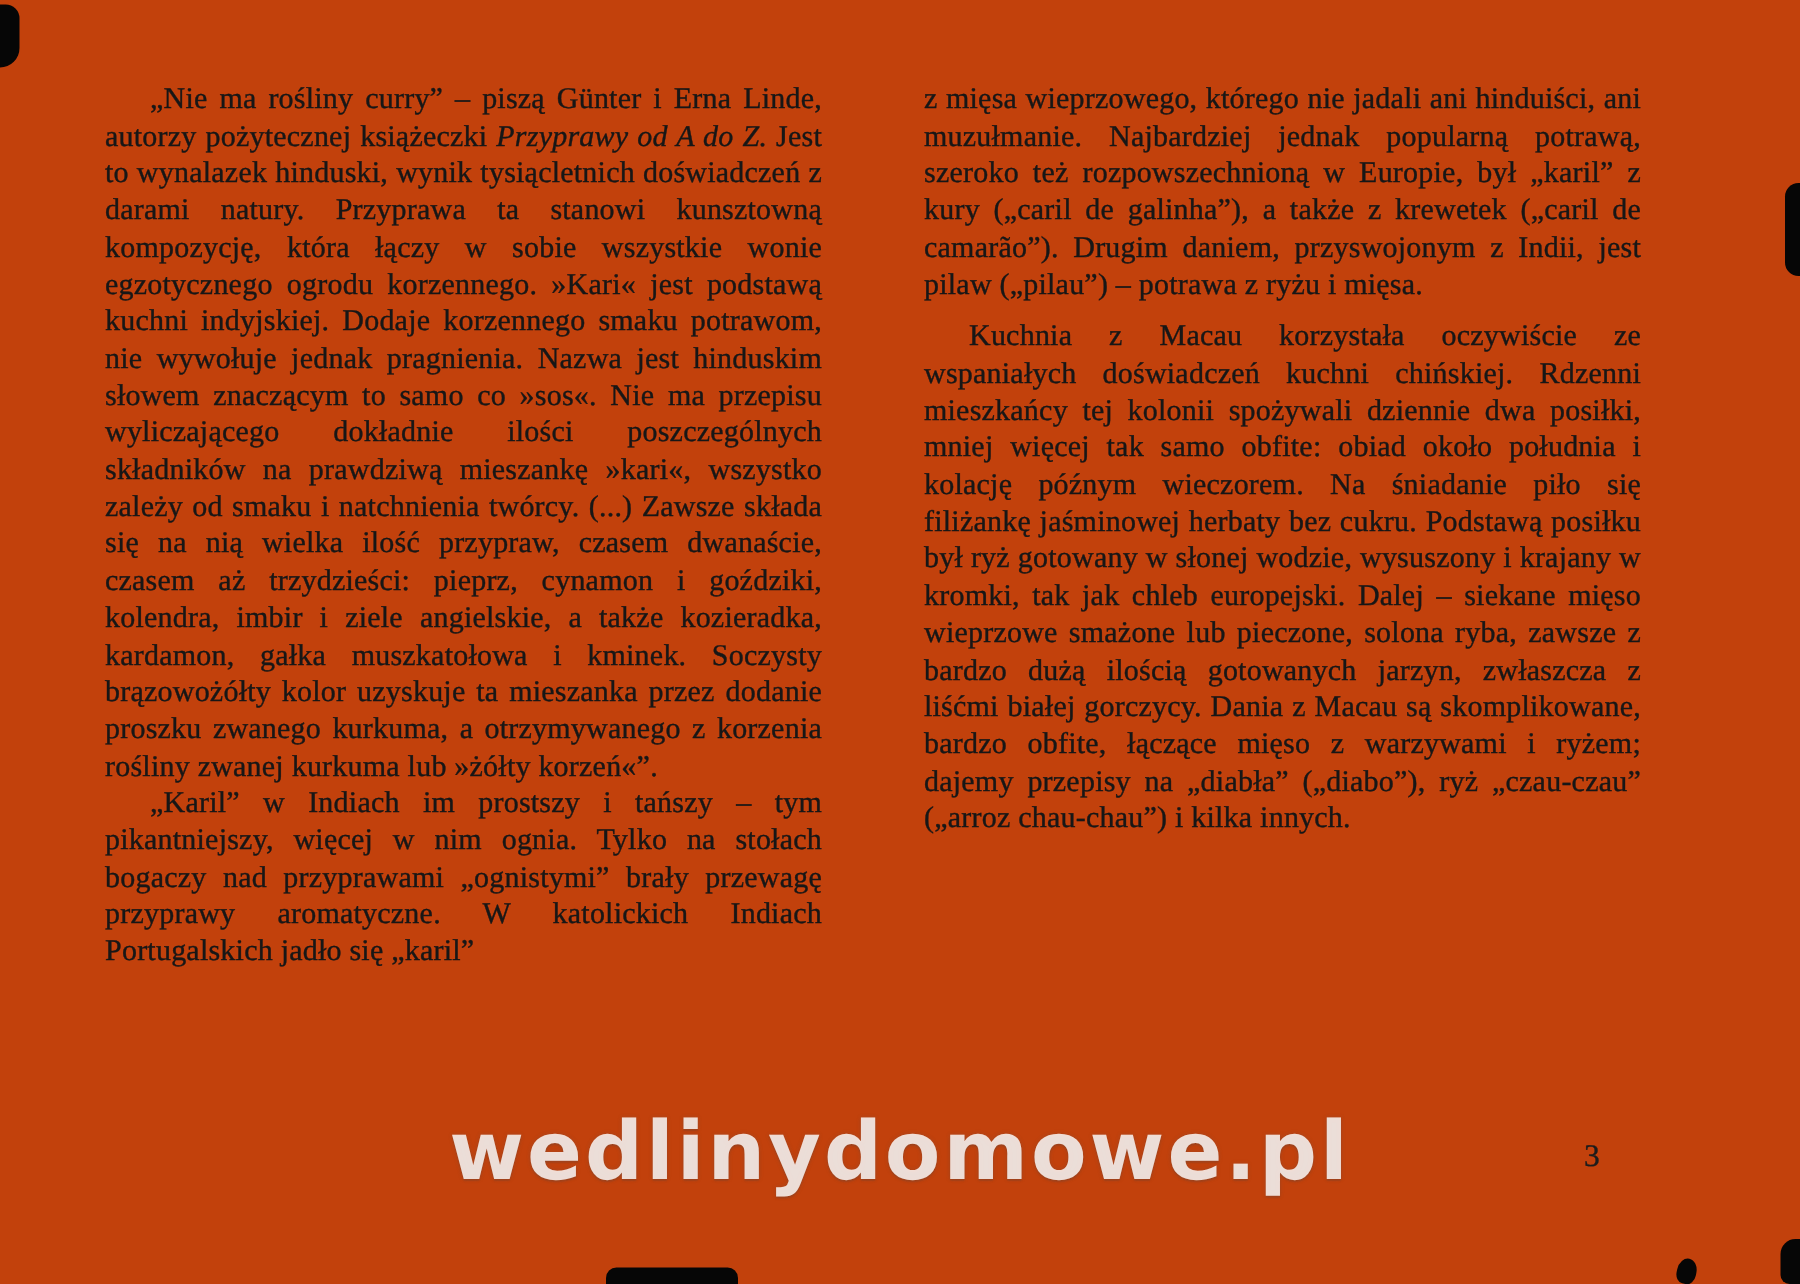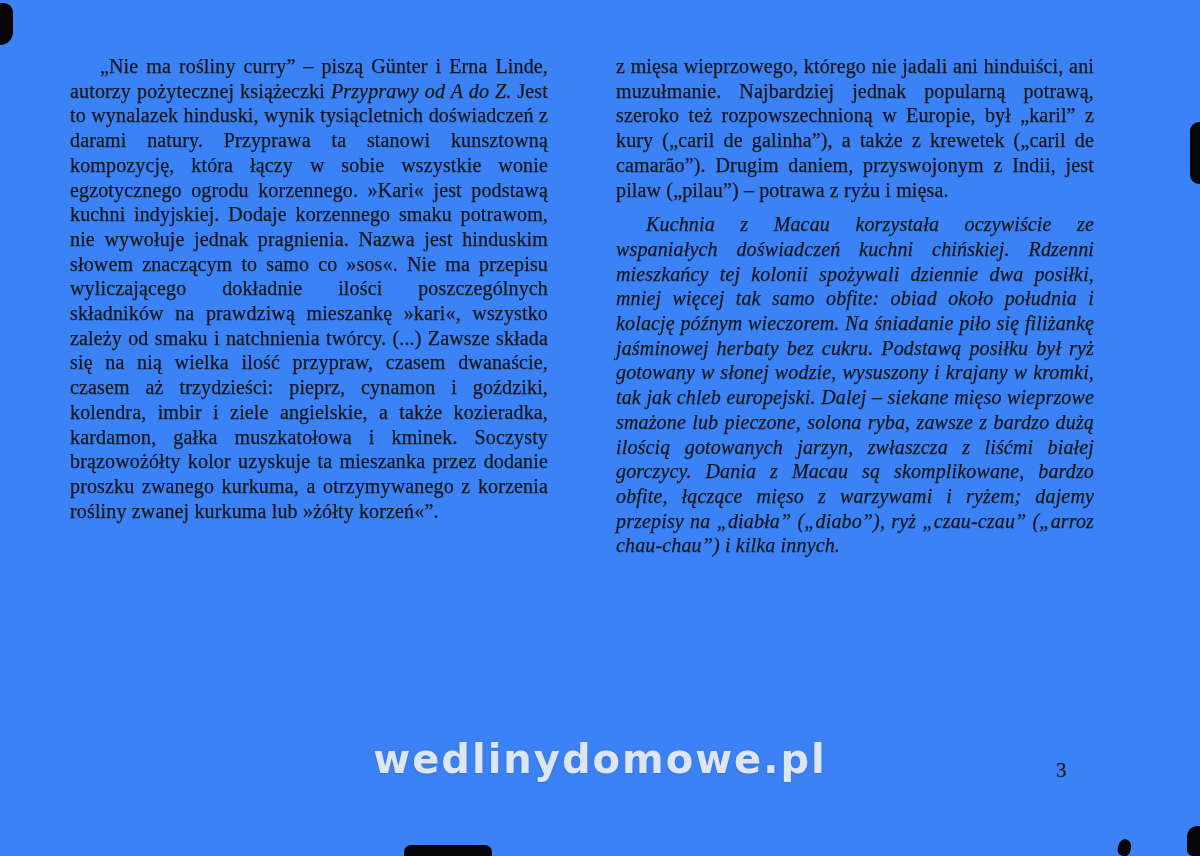--- a/index.html
+++ b/index.html
@@ -4,60 +4,60 @@
 <style>
   html, body {
     margin: 0;
     padding: 0;
     background: #e9e9e9;
   }
   .scan-page {
     position: relative;
     width: 1200px;
     height: 856px;
-    background: #3b82f6;
+    background: #c2410c;
     overflow: hidden;
     font-family: "Liberation Serif", "DejaVu Serif", serif;
   }
   .column {
     position: absolute;
     top: 54px;
     width: 478px;
     text-align: justify;
     font-size: 20px;
     line-height: 24.7px;
     color: #171717;
     letter-spacing: 0.15px;
     -webkit-text-stroke: 0.25px #171717;
   }
   .column-left  { left: 70px;  }
   .column-right { left: 616px; }
   .para { margin: 0; }
   .para.indent { text-indent: 30px; }
-  .column-right .para + .para { margin-top: 10px; font-style: italic; }
+  .column-right .para + .para { margin-top: 10px; }
   .book-title { font-style: italic; }
 
   .page-number {
     position: absolute;
     left: 1056px;
     top: 758px;
     font-size: 21px;
     color: #1c1c1c;
     -webkit-text-stroke: 0.25px #1c1c1c;
   }
 
   .watermark {
     position: absolute;
     left: 600px;
     top: 736px;
     transform: translateX(-50%);
     white-space: nowrap;
     font-family: "DejaVu Sans", sans-serif;
     font-weight: 700;
-    font-size: 40px;
+    font-size: 54px;
     letter-spacing: 2px;
     color: rgba(255, 255, 255, 0.82);
     text-shadow: 0 0 3px rgba(90, 90, 90, 0.28), 0 1px 1px rgba(60, 60, 60, 0.18);
     pointer-events: none;
   }
 
   .artifact {
     position: absolute;
     background: #060606;
   }
@@ -67,20 +67,21 @@
   .artifact-bottom-small  { left: 1118px; top: 839px; width: 13px; height: 17px; border-radius: 50% 50% 40% 40%; transform: rotate(12deg); }
   .artifact-bottom-corner { left: 1187px; top: 826px; width: 13px; height: 30px; border-radius: 10px 0 0 6px; }
 </style>
 </head>
 <body>
 
 <div class="scan-page">
 
   <div class="column column-left">
     <p class="para indent"><span>„Nie ma rośliny curry” – piszą Günter i Erna Linde, autorzy pożytecznej książeczki </span><em class="book-title">Przyprawy od A do Z.</em><span> Jest to wynalazek hinduski, wynik tysiącletnich doświadczeń z darami natury. Przyprawa ta stanowi kunsztowną kompozycję, która łączy w sobie wszystkie wonie egzotycznego ogrodu korzennego. »Kari« jest podstawą kuchni indyjskiej. Dodaje korzennego smaku potrawom, nie wywołuje jednak pragnienia. Nazwa jest hinduskim słowem znaczącym to samo co »sos«. Nie ma przepisu wyliczającego dokładnie ilości poszczególnych składników na prawdziwą mieszankę »kari«, wszystko zależy od smaku i natchnienia twórcy. (...) Zawsze składa się na nią wielka ilość przypraw, czasem dwanaście, czasem aż trzydzieści: pieprz, cynamon i goździki, kolendra, imbir i ziele angielskie, a także kozieradka, kardamon, gałka muszkatołowa i kminek. Soczysty brązowożółty kolor uzyskuje ta mieszanka przez dodanie proszku zwanego kurkuma, a otrzymywanego z korzenia rośliny zwanej kurkuma lub »żółty korzeń«”.</span></p>
+    <p class="para indent">„Karil” w Indiach im prostszy i tańszy – tym pikantniejszy, więcej w nim ognia. Tylko na stołach bogaczy nad przyprawami „ognistymi” brały przewagę przyprawy aromatyczne. W katolickich Indiach Portugalskich jadło się „karil”</p>
   </div>
 
   <div class="column column-right">
     <p class="para">z mięsa wieprzowego, którego nie jadali ani hinduiści, ani muzułmanie. Najbardziej jednak popularną potrawą, szeroko też rozpowszechnioną w Europie, był „karil” z kury („caril de galinha”), a także z krewetek („caril de camarão”). Drugim daniem, przyswojonym z Indii, jest pilaw („pilau”) – potrawa z ryżu i mięsa.</p>
     <p class="para indent">Kuchnia z Macau korzystała oczywiście ze wspaniałych doświadczeń kuchni chińskiej. Rdzenni mieszkańcy tej kolonii spożywali dziennie dwa posiłki, mniej więcej tak samo obfite: obiad około południa i kolację późnym wieczorem. Na śniadanie piło się filiżankę jaśminowej herbaty bez cukru. Podstawą posiłku był ryż gotowany w słonej wodzie, wysuszony i krajany w kromki, tak jak chleb europejski. Dalej – siekane mięso wieprzowe smażone lub pieczone, solona ryba, zawsze z bardzo dużą ilością gotowanych jarzyn, zwłaszcza z liśćmi białej gorczycy. Dania z Macau są skomplikowane, bardzo obfite, łączące mięso z warzywami i ryżem; dajemy przepisy na „diabła” („diabo”), ryż „czau-czau” („arroz chau-chau”) i kilka innych.</p>
   </div>
 
   <div class="page-number">3</div>
 
   <div class="watermark">wedlinydomowe.pl</div>

